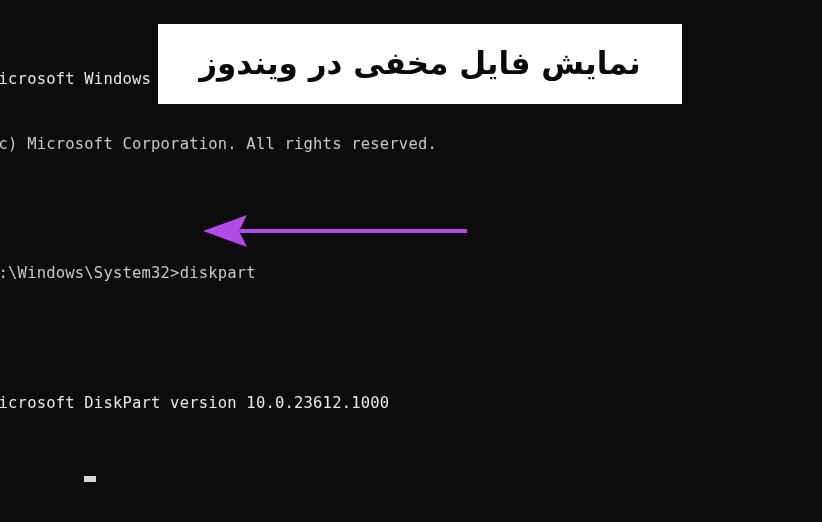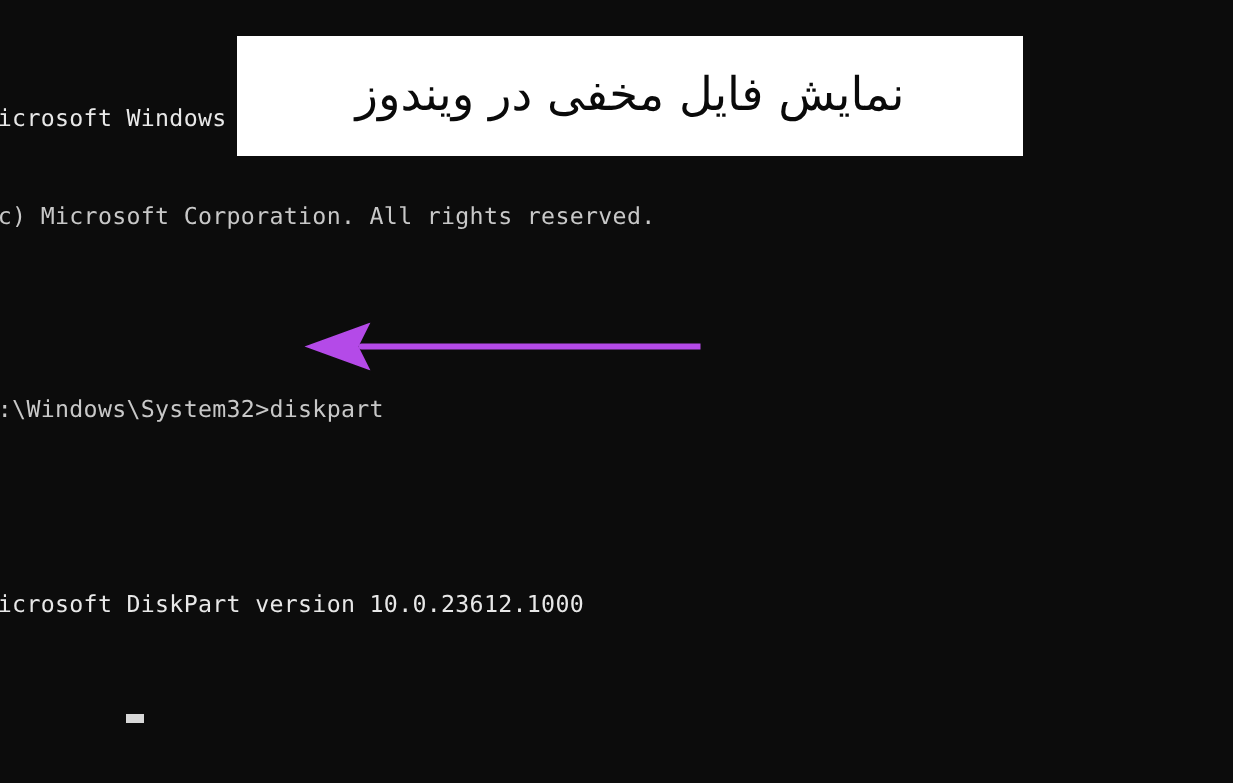--- a/index.html
+++ b/index.html
@@ -61,21 +61,21 @@
     display: flex;
     align-items: center;
     justify-content: center;
     box-sizing: border-box;
   }
   #caption-text {
     direction: rtl;
     unicode-bidi: bidi-override;
     font-family: "DejaVu Sans", "Liberation Sans", sans-serif;
     font-size: 31px;
-    font-weight: 400;
+    font-weight: 700;
     color: #0a0a0a;
     line-height: 1.15;
     white-space: nowrap;
     letter-spacing: 0px;
   }
 
   
   #cursor {
     position: absolute;
     left: 84px;

